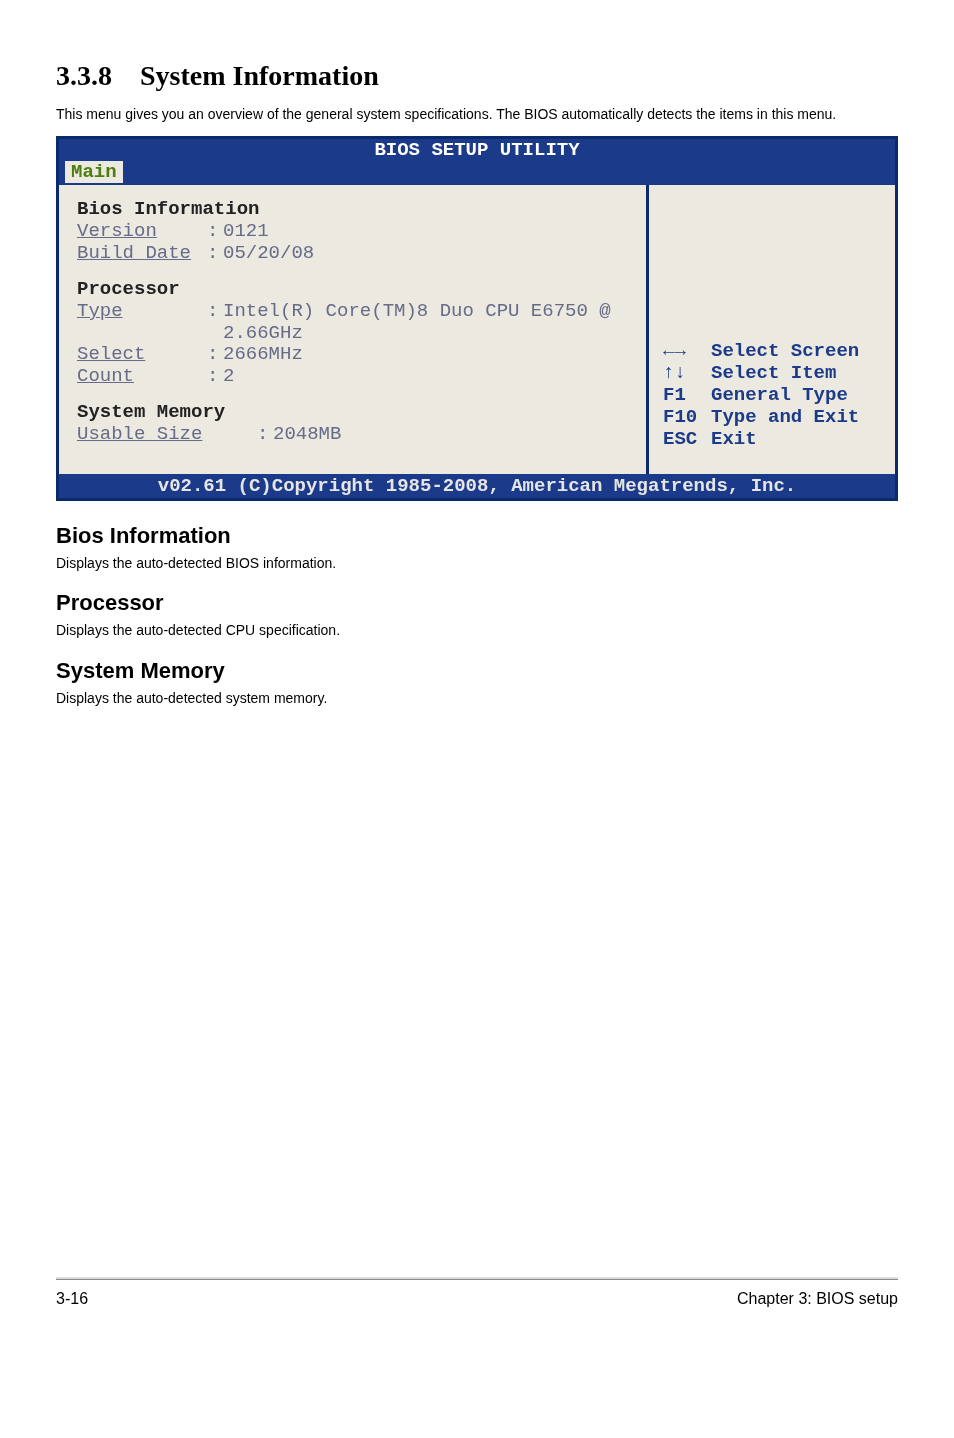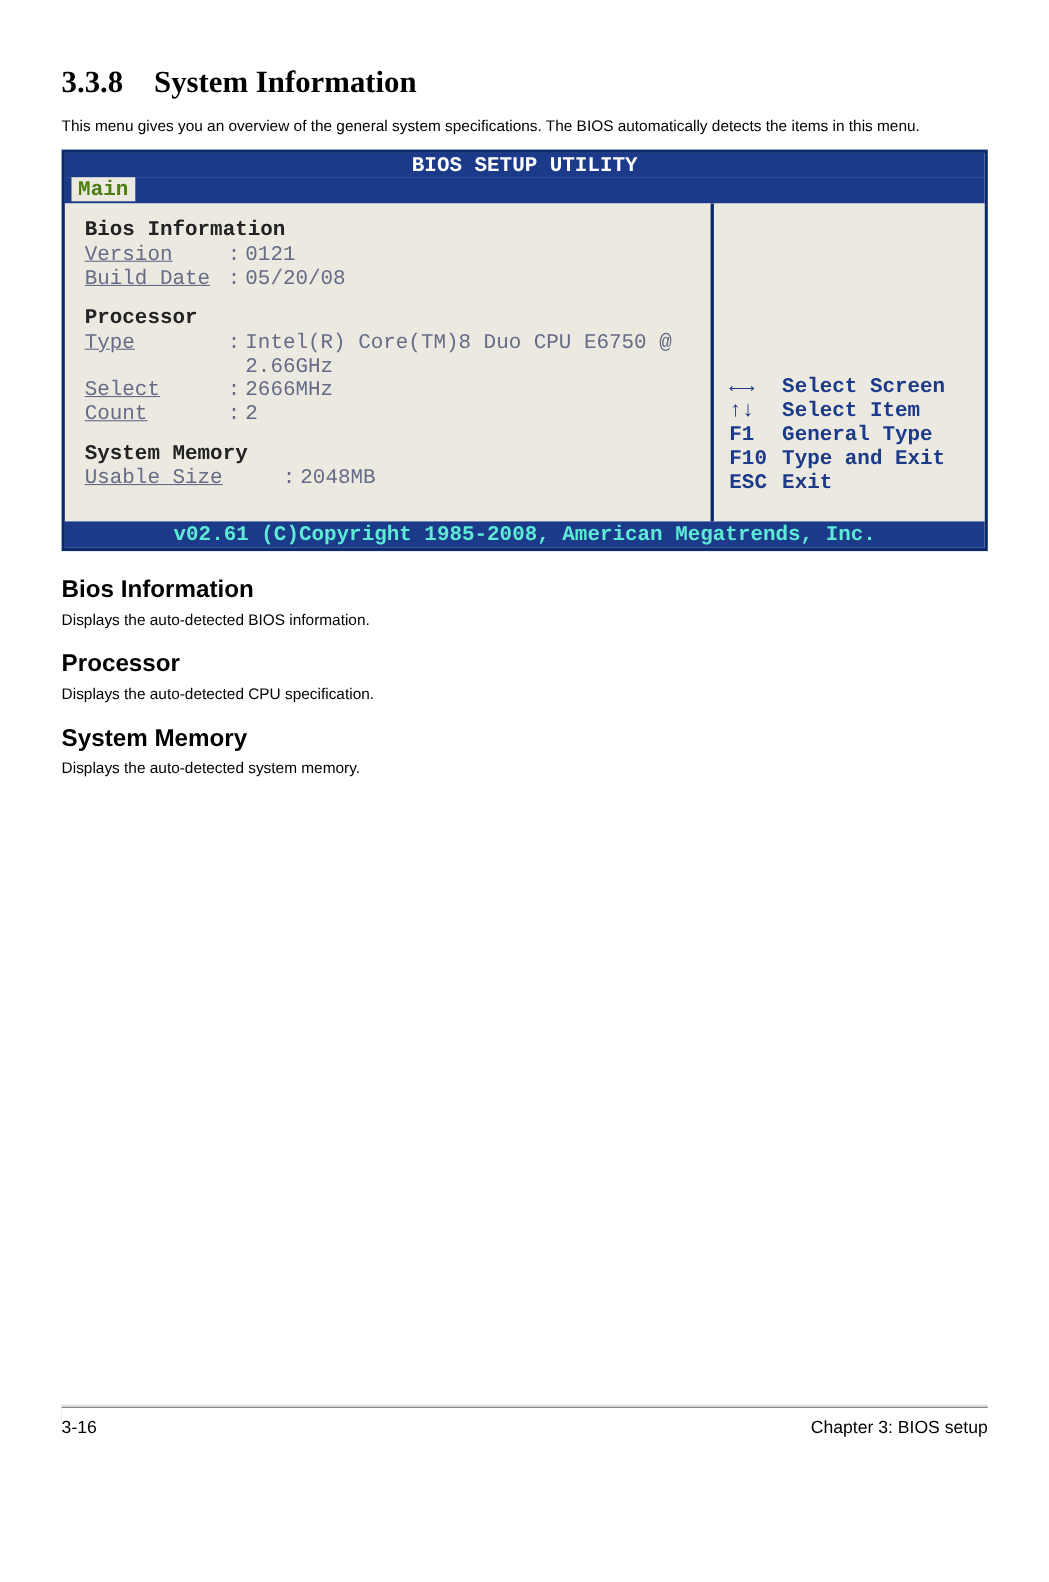--- a/index.html
+++ b/index.html
@@ -14,21 +14,21 @@
 .bios-titlebar { background: #1c3a8a; color: #fff; text-align: center; font-weight: bold; padding: 1px 0 0 0; position: relative; line-height: 1.15; }
 .bios-tabrow { background: #1c3a8a; color: #fff; display:flex; padding: 0 6px 2px 6px; }
 .bios-tab { background: #ece9e1; color: #4d7c0f; font-weight: bold; padding: 0 6px; margin-right: 12px; }
 .bios-body { display: flex; background: #ece9e1; }
 .bios-left { flex: 1; padding: 14px 18px 28px 18px; color: #666b87; line-height: 1.15; border-right: 3px solid #0b2a6b; }
 .bios-right { width: 246px; padding: 14px 12px 14px 14px; color: #1c3a8a; font-weight: bold; display:flex; flex-direction:column; }
 .bios-left .b-strong { font-weight: bold; color: #222; }
 .bios-right .legend { margin-top: auto; margin-bottom: 10px; }
 .bios-right .legend-row { display: flex; }
 .bios-right .legend-key { width: 48px; }
-.bios-footer { background: #1c3a8a; color: #5eead4; text-align: center; font-weight: bold; padding: 1px 0; }
+.bios-footer { background: #1c3a8a; color: #e5e5e5; text-align: center; font-weight: bold; padding: 1px 0; }
 .field-row { display: flex; }
 .field-label { width: 130px; text-decoration: underline; }
 .field-sep { width: 16px; }
 .indent { padding-left: 146px; }
 .block-gap { height: 14px; }
 
 .page-footer { border-top: 1px solid #8a8a8a; display:flex; justify-content:space-between; font-size: 16px; padding: 10px 0 0 0; margin: 540px 56px 0 56px; box-shadow: 0 -2px 0 #ddd; }
 </style>
 </head>
 <body>

